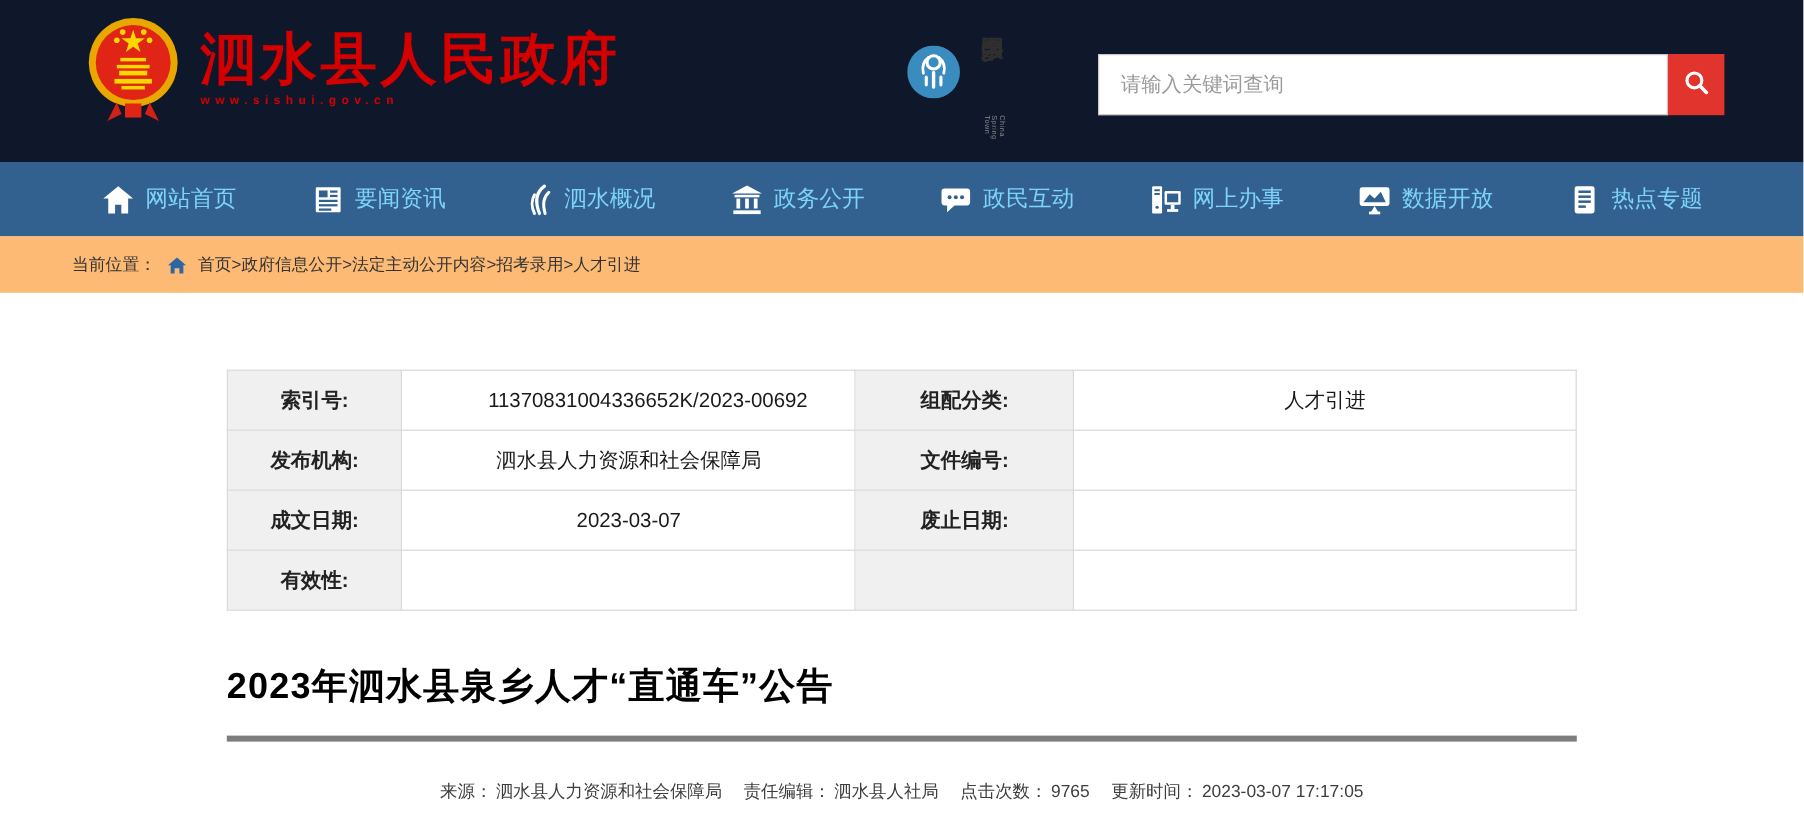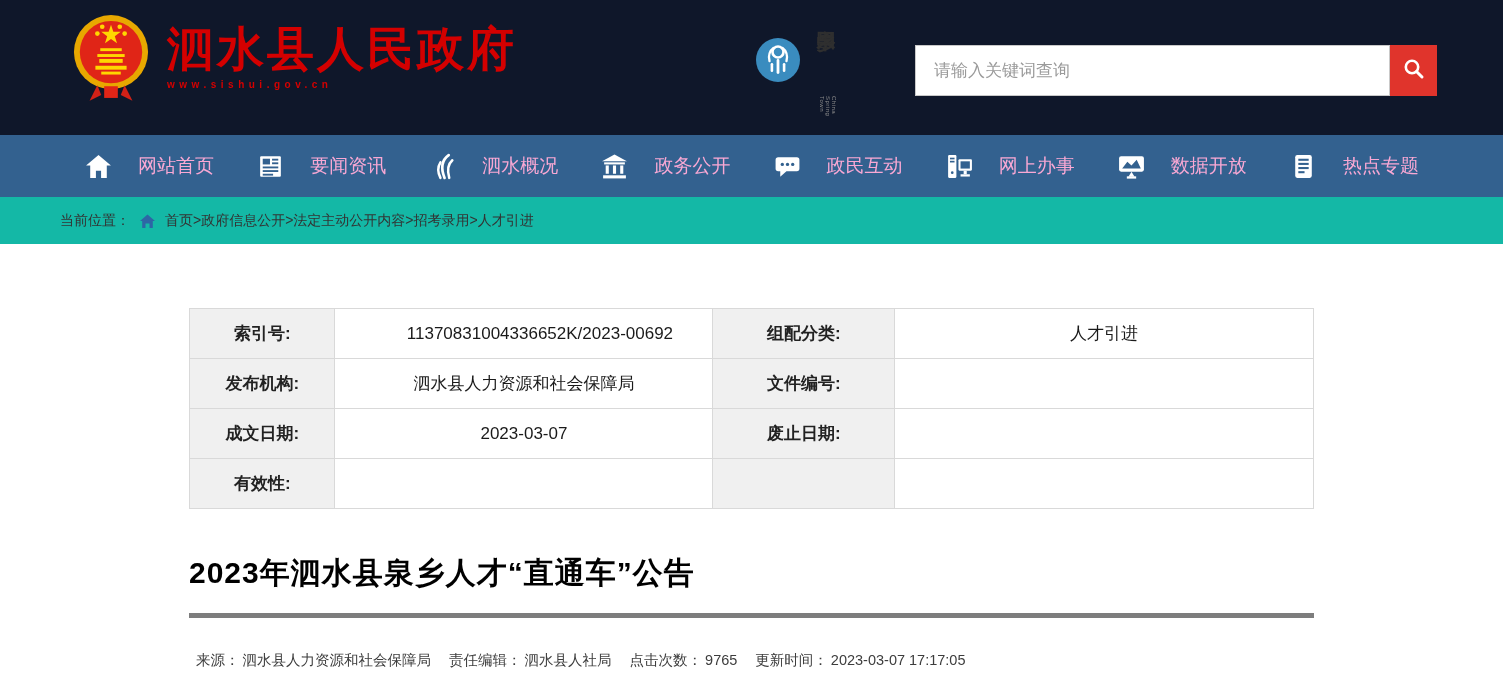--- a/index.html
+++ b/index.html
@@ -26,42 +26,42 @@
   .search-box { position:absolute; left:915px; top:45px; display:flex; }
   .search-input { width:475px; height:51px; border:1px solid #c9c9c9; outline:none;
     padding:16px 18px; font-size:17px; color:#333; }
   .search-input::placeholder { color:#9a9a9a; }
   .search-button { width:47px; height:51px; background:#e0342c; border:none; cursor:pointer;
     display:flex; align-items:center; justify-content:center; }
 
   
   .nav { height:62px; background:#33618f; display:flex; align-items:center;
     justify-content:space-between; padding:0 84px; }
-  .nav-item { display:flex; align-items:center; gap:25px; color:#f9a8d4; font-size:19px;
+  .nav-item { display:flex; align-items:center; gap:8px; color:#7dd3fc; font-size:19px;
     text-decoration:none; cursor:pointer; white-space:nowrap;font-family:Liberation Mono, monospace; }
   .nav-item svg { width:29px; height:29px; display:block; }
 
   
-  .breadcrumb { height:47px; background:#14b8a6; display:flex; align-items:center;
+  .breadcrumb { height:47px; background:#fdba74; display:flex; align-items:center;
     padding-left:60px; font-size:14px; color:#333; gap:9px; }
   .crumb-home svg { width:17px; height:15px; display:block; margin-top:1px; }
   .crumb-trail { cursor:pointer; }
 
   
   .main { width:1125px; margin:64px auto 0 auto; }
   .doc-table { width:100%; border-collapse:collapse; table-layout:fixed; }
   .doc-table td { border:1px solid #d9d9d9; height:50px; text-align:center;
     font-size:17px; color:#1a1a1a; overflow:hidden; }
   .doc-table td.lbl { background:#f0f0f0; font-weight:bold; color:#222; }
   .col-l1 { width:132px; } .col-v1 { width:343px;padding-left:32px; } .col-l2 { width:165px; } .col-v2 { width:380px; }
 
   .article-title { margin-top:45px; text-align:left; font-size:30px; font-weight:bold;
     color:#000; letter-spacing:1px; line-height:38px; }
   .divider { margin-top:21px; height:5px; background:#7d7d7d; }
-  .meta { margin-top:31px; text-align:left; font-size:14.5px; color:#3d3d3d; line-height:22px; }
+  .meta { margin-top:31px; text-align:center; font-size:14.5px; color:#3d3d3d; line-height:22px; }
   .meta .pair { margin:0 7px; }
   .meta .lbl { margin-right:3px; }
 </style>
 </head>
 <body>
 
 <div class="header">
   <a class="logo-link">
     <span class="emblem">
       <svg viewBox="0 0 80 97">

